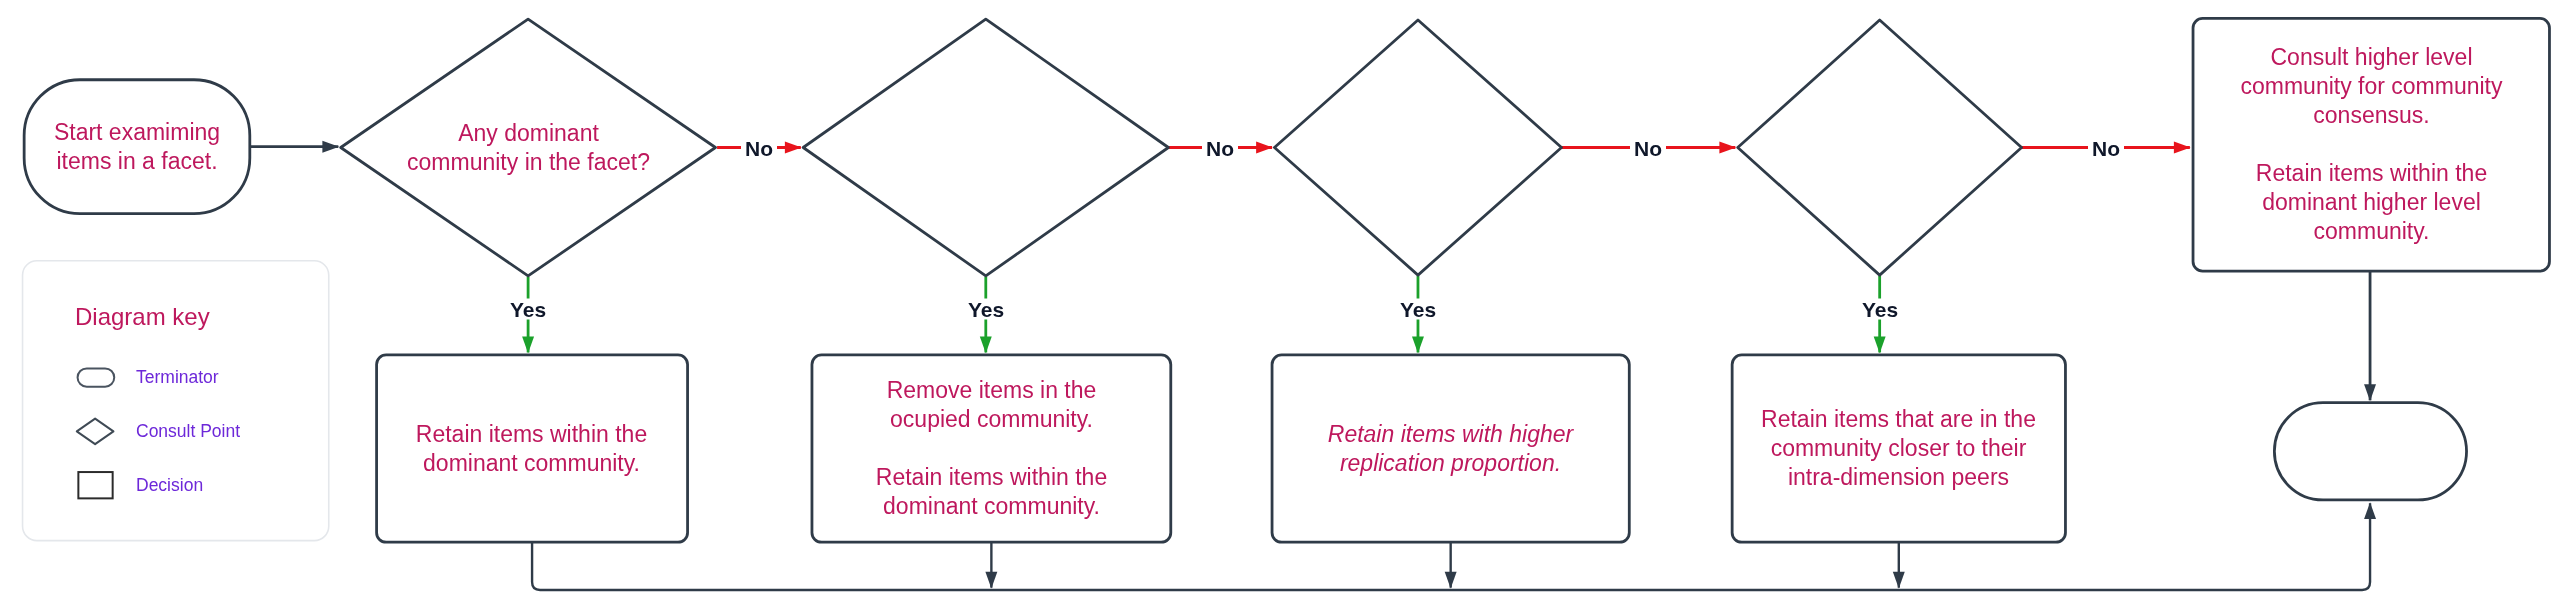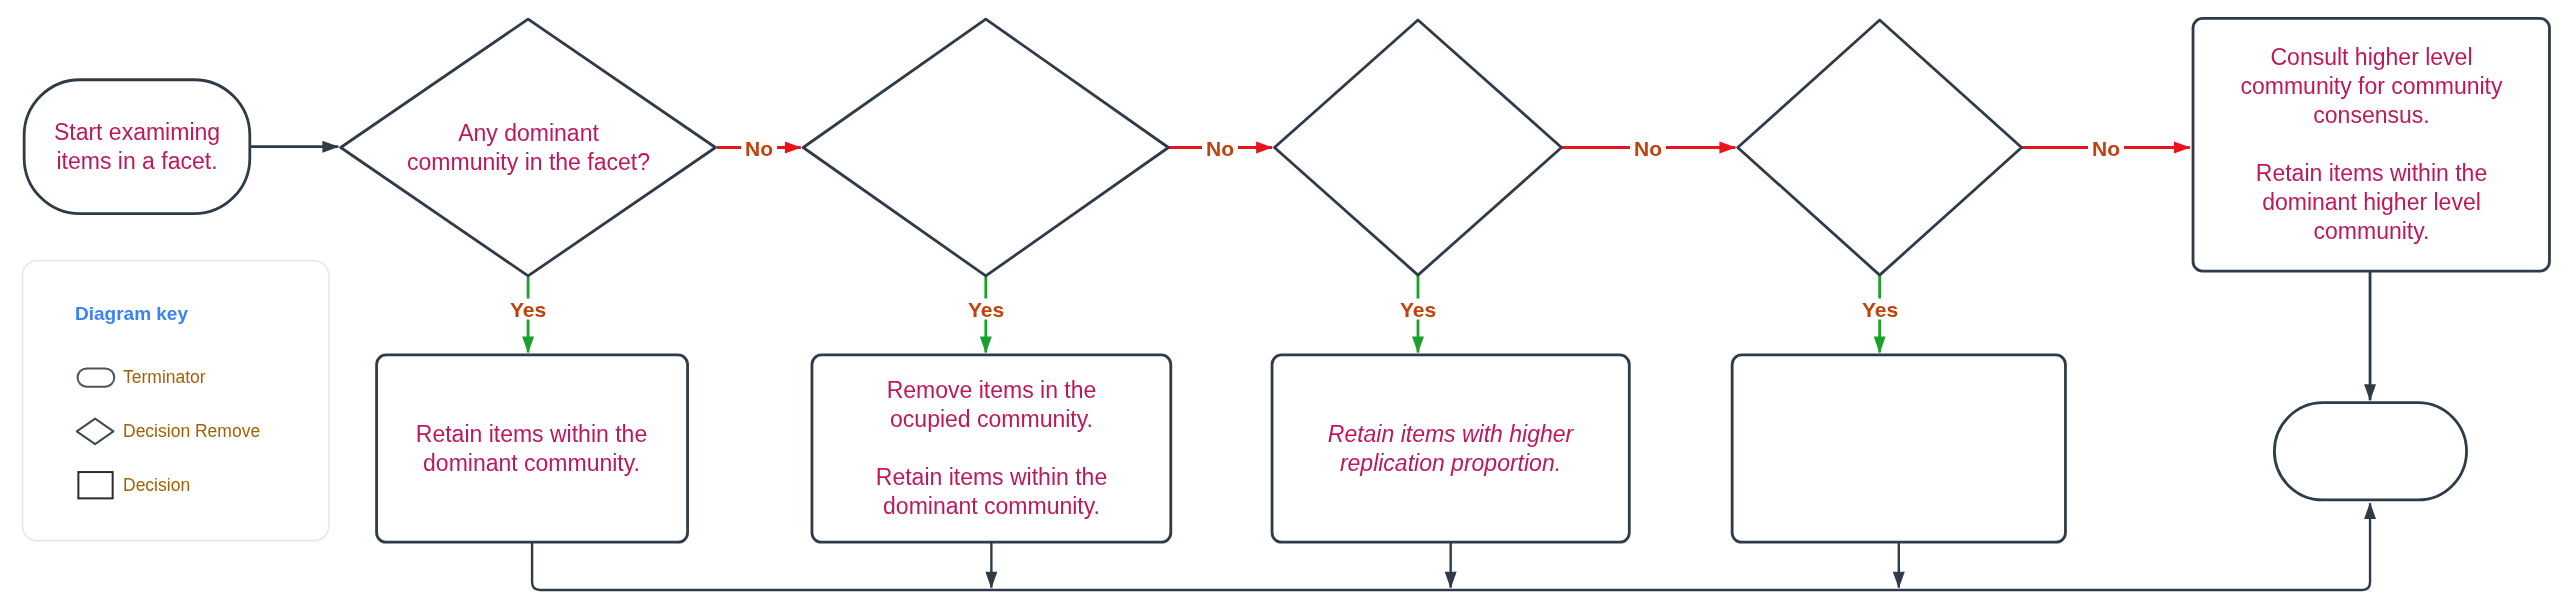--- a/index.html
+++ b/index.html
@@ -6,24 +6,24 @@
   #canvas{position:relative;width:2576px;height:610px;background:#ffffff;overflow:hidden;
           font-family:"Liberation Sans", sans-serif;}
   svg{position:absolute;left:0;top:0;}
   .shape{stroke-width:3.5px;}
   .edge{stroke-width:3.5px;fill:none;}
   .thin{stroke-width:3px;fill:none;}
   .keyicon{stroke-width:2.5px;fill:#ffffff;}
   .lbl{position:absolute;display:flex;align-items:center;justify-content:center;
        text-align:center;white-space:pre-line;color:#be185d;font-size:23px;line-height:1.26;}
   .edge-lbl{position:absolute;transform:translate(-50%,-50%);background:#ffffff;
-       padding:0 4px;font-weight:700;font-size:21px;line-height:1;color:#c2410c;text-align:right;}
-  .key-title{position:absolute;left:75px;top:303px;font-weight:700;font-size:19px;color:#3b82f6;}
-  .key-item{position:absolute;left:123px;height:21px;display:flex;align-items:center;
-       font-size:17.5px;color:#a16207;}
+       padding:0 4px;font-weight:700;font-size:21px;line-height:1;color:#0f172a;text-align:right;}
+  .key-title{position:absolute;left:75px;top:303px;font-weight:400;font-size:24px;color:#be185d;}
+  .key-item{position:absolute;left:136px;height:21px;display:flex;align-items:center;
+       font-size:17.5px;color:#6d28d9;}
 </style>
 </head>
 <body>
 
 <div id="canvas">
 
   <svg width="2576" height="610" viewBox="0 0 3230 765">
     <defs>
       <marker id="ah-dark" markerUnits="userSpaceOnUse" markerWidth="23" markerHeight="17" refX="21" refY="8.5" orient="auto">
         <path d="M1,1 L22,8.5 L1,16 Z" fill="#2F3B48"></path>
@@ -82,29 +82,32 @@
 community.</div>
   <div class="lbl" style="left:384px;top:359px;width:295px;height:179px;">Retain items within the
 dominant community.</div>
   <div class="lbl" style="left:820px;top:359px;width:343px;height:179px;">Remove items in the
 ocupied community.
 
 Retain items within the
 dominant community.</div>
   <div class="lbl" style="left:1280px;top:359px;width:341px;height:179px;font-style:italic;">Retain items with higher
 replication proportion.</div>
+  <div class="lbl" style="left:1740px;top:359px;width:317px;height:179px;">Retain items that are in the
+community closer to their
+intra-dimension peers</div>
 
   <div class="edge-lbl" style="left:759px;top:148px;">No</div>
   <div class="edge-lbl" style="left:1220px;top:148px;">No</div>
   <div class="edge-lbl" style="left:1648px;top:148px;">No</div>
   <div class="edge-lbl" style="left:2106px;top:148px;">No</div>
   <div class="edge-lbl" style="left:528px;top:309px;">Yes</div>
   <div class="edge-lbl" style="left:986px;top:309px;">Yes</div>
   <div class="edge-lbl" style="left:1418px;top:309px;">Yes</div>
   <div class="edge-lbl" style="left:1880px;top:309px;">Yes</div>
 
   <div class="key-title">Diagram key</div>
   <div class="key-item" style="top:367px;">Terminator</div>
-  <div class="key-item" style="top:421px;">Decision Remove</div>
+  <div class="key-item" style="top:421px;">Consult Point</div>
   <div class="key-item" style="top:475px;">Decision</div>
 
 </div>
 
 
 </body></html>

